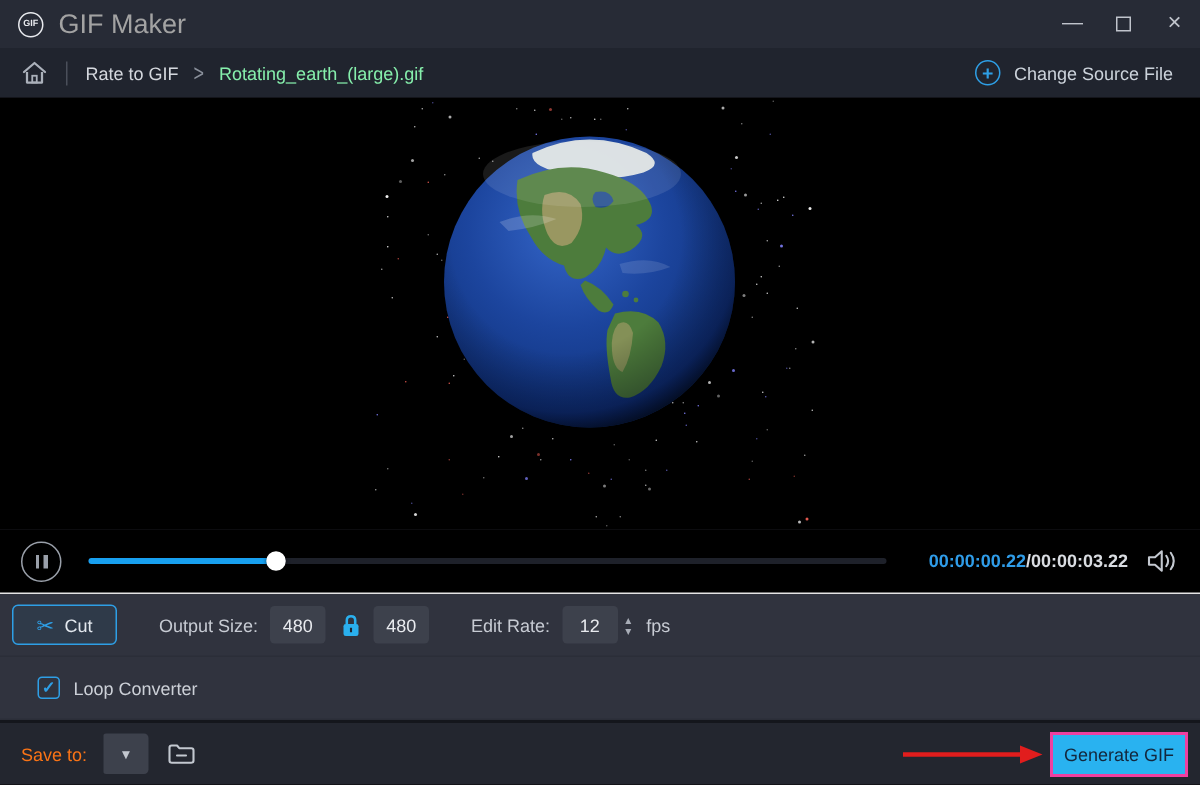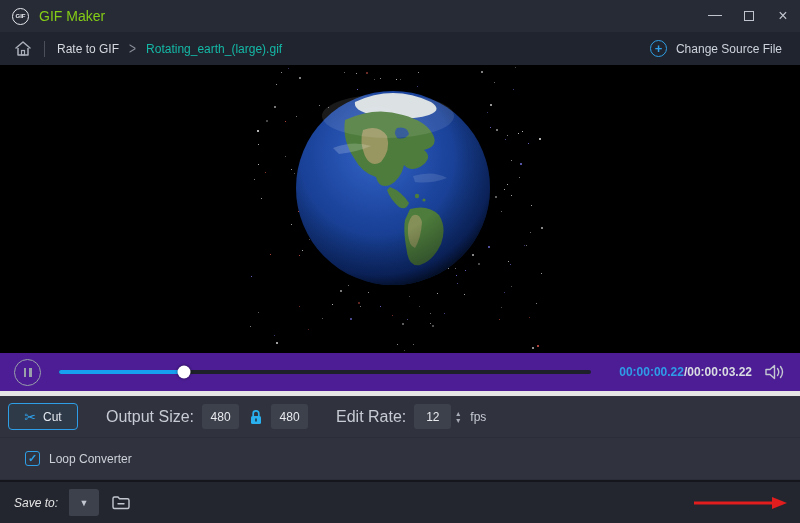--- a/index.html
+++ b/index.html
@@ -6,50 +6,50 @@
   body { background:#111; font-family:"Liberation Sans", sans-serif; }
   .app { position:relative; width:800px; height:523px; background:#30333e; overflow:hidden;
          -webkit-font-smoothing:antialiased; }
 
   
   .titlebar { position:absolute; left:0; top:0; width:800px; height:32px; background:#272b36;
               display:flex; align-items:center; }
   .logo-circle { width:17px; height:17px; margin-left:12px; border:1.5px solid #e8eaee; border-radius:50%;
                  display:flex; align-items:center; justify-content:center;
                  color:#e8eaee; font-size:6px; font-weight:bold; letter-spacing:0; }
-  .app-title { color:#84cc16; font-size:14px; margin-left:10px; }
+  .app-title { color:#a3a3a3; font-size:18px; margin-left:10px; }
   .win-controls { margin-left:auto; display:flex; align-items:center; height:100%; }
   .win-btn { width:34px; height:100%; display:flex; align-items:center; justify-content:center;
              color:#c0c4cc; font-size:14px; cursor:default; }
   .win-btn .min-glyph { margin-top:-4px; }
   .max-box { width:10px; height:10px; border:1.5px solid #c0c4cc; }
   .close-glyph { font-size:16px; }
 
   
   .breadcrumb { position:absolute; left:0; top:32px; width:800px; height:33px; background:#20242e;
                 display:flex; align-items:center; }
   .home-btn { margin-left:14px; display:flex; align-items:center; }
   .bc-divider { width:1px; height:16px; background:#4a4f5a; margin:0 12px; }
   .bc-section { color:#d5d8de; font-size:12px; }
   .bc-chevron { color:#8a909b; font-size:12px; margin:0 10px; transform:scaleY(1.3); }
-  .bc-file { color:#14b8a6; font-size:12px;text-align:center; }
+  .bc-file { color:#86efac; font-size:12px;text-align:center; }
   .change-source { margin-left:auto; margin-right:18px; display:flex; align-items:center; gap:9px; cursor:pointer; }
   .plus-circle { width:17px; height:17px; border:1.7px solid #2e9fe6; border-radius:50%;
                  color:#2e9fe6; display:flex; align-items:center; justify-content:center;
                  font-size:13px; font-weight:bold; line-height:1; padding-bottom:1px; }
   .change-label { color:#ccd3db; font-size:12px; }
 
   
   .video { position:absolute; left:0; top:65px; width:800px; height:288px; background:#000; overflow:hidden; }
   .star { position:absolute; border-radius:50%; }
   .earth-svg { position:absolute; left:293px; top:23px; }
 
   
-  .controls { position:absolute; left:0; top:353px; width:800px; height:43px; background:#4c1d95;
-              border-bottom:5px solid #e5e5e5; display:flex; align-items:center; }
+  .controls { position:absolute; left:0; top:353px; width:800px; height:43px; background:#000000;
+              border-bottom:1px solid #e5e5e5; display:flex; align-items:center; }
   .pause-btn { width:27px; height:27px; margin-left:14px; border:1.5px solid #9aa0aa; border-radius:50%;
                display:flex; align-items:center; justify-content:center; gap:3px; cursor:pointer; flex:none; }
   .pause-bar { width:2.5px; height:9px; background:#9aa0aa; }
   .slider { position:relative; flex:1; height:4px; margin:0 28px 0 18px; background:#1e212a; border-radius:2px; cursor:pointer; }
   .slider-fill { position:absolute; left:0; top:0; height:4px; background:#18a0f0; border-radius:2px; }
   .slider-thumb { position:absolute; top:50%; width:13px; height:13px; background:#fff; border-radius:50%;
                   transform:translate(-50%,-50%); box-shadow:0 0 3px rgba(0,0,0,.6); }
   .time { font-size:12px; font-weight:bold; white-space:nowrap; flex:none; }
   .time-current { color:#2f9ce8; }
   .time-total { color:#d9dce1; }
@@ -57,21 +57,21 @@
 
   
   .toolbar1 { position:absolute; left:0; top:396px; width:800px; height:42px; background:#30333e;
               display:flex; align-items:center; border-bottom:1px solid #2b2e38; }
   .tool-btn { height:27px; border:1px solid #2e9fe6; border-radius:4px; background:rgba(46,159,230,.07);
               display:flex; align-items:center; justify-content:center; gap:7px; padding:0 14px;
               color:#e3e8ee; font-size:12px; cursor:pointer; }
   .tool-btn.edit { margin-left:18px; width:77px; }
   .tool-btn.cut  { margin-left:8px;  width:70px; }
   .scissors-glyph { color:#2e9fe6; font-size:14px; }
-  .field-label { color:#c7cbd3; font-size:16px; }
+  .field-label { color:#c7cbd3; font-size:12px; }
   .os-label { margin-left:28px; }
   .num-box { width:37px; height:25px; background:#3d414c; border-radius:3px; margin-left:8px;
              display:flex; align-items:center; justify-content:center; color:#e8eaee; font-size:12px; cursor:text; }
   .lock-btn { margin:0 8px 0 10px; display:flex; align-items:center; cursor:pointer; }
   .fr-label { margin-left:28px; }
   .spinner { display:flex; flex-direction:column; margin-left:5px; color:#a8adb7; font-size:8px;
              line-height:7px; cursor:pointer; }
   .fps-label { margin-left:10px; color:#c7cbd3; font-size:12px; }
 
   
@@ -81,21 +81,21 @@
               display:flex; align-items:center; justify-content:center; color:#2e9fe6; font-size:11px;
               font-weight:bold; cursor:pointer; background:transparent; }
   .loop-label { color:#ccd0d7; font-size:12px; margin-left:9px; }
   .preview-btn { width:88px; height:27px; margin-left:40px; border:1px solid #2e9fe6; border-radius:4px;
                  background:rgba(46,159,230,.05); color:#3ba4e8; font-size:12px;
                  display:flex; align-items:center; justify-content:center; cursor:pointer; }
 
   
   .footer { position:absolute; left:0; top:480px; width:800px; height:43px; background:#23262f;
             border-top:2px solid #14161c; display:flex; align-items:center; }
-  .save-label { color:#e5e5e5; font-size:12px; margin-left:14px;font-style:italic; }
+  .save-label { color:#f97316; font-size:12px; margin-left:14px; }
   .path-box { height:27px; margin-left:10px; background:#3d414c; border-radius:3px;
               display:flex; align-items:center; cursor:pointer; }
   .path-text { color:#e6e8ec; font-size:12px; padding:0 12px; white-space:nowrap; }
   .path-sep { width:1px; height:27px; background:#23262f; }
   .path-drop { width:30px; display:flex; align-items:center; justify-content:center;
                color:#c3c7cf; font-size:9px; }
   .folder-btn { margin-left:12px; display:flex; align-items:center; cursor:pointer; }
   .footer-right { margin-left:auto; margin-right:8px; display:flex; align-items:center; }
   .arrow-svg { margin-right:4px; }
   .generate-btn { width:92px; height:30px; background:#29b2f0; border:2px solid #ef3fa0;
@@ -425,16 +425,17 @@
       <svg width="20" height="17" viewBox="0 0 20 17">
         <path d="M2 4.5 Q2 3 3.5 3 L7 3 L8.5 4.8 L16.5 4.8 Q18 4.8 18 6.3 L18 13 Q18 14.5 16.5 14.5 L3.5 14.5 Q2 14.5 2 13 Z" fill="none" stroke="#c3c8d0" stroke-width="1.4" stroke-linejoin="round"></path>
         <line x1="7" y1="9.7" x2="13" y2="9.7" stroke="#c3c8d0" stroke-width="1.4" stroke-linecap="round"></line>
       </svg>
     </div>
     <div class="footer-right">
       <svg class="arrow-svg" width="96" height="16" viewBox="0 0 96 16">
         <line x1="2" y1="8" x2="80" y2="8" stroke="#e11d1d" stroke-width="3"></line>
         <path d="M80 2 L95 8 L80 14 Z" fill="#e11d1d"></path>
       </svg>
+      <div class="generate-btn">Generate GIF</div>
     </div>
   </div>
 
 </div>
 
 </body></html>

